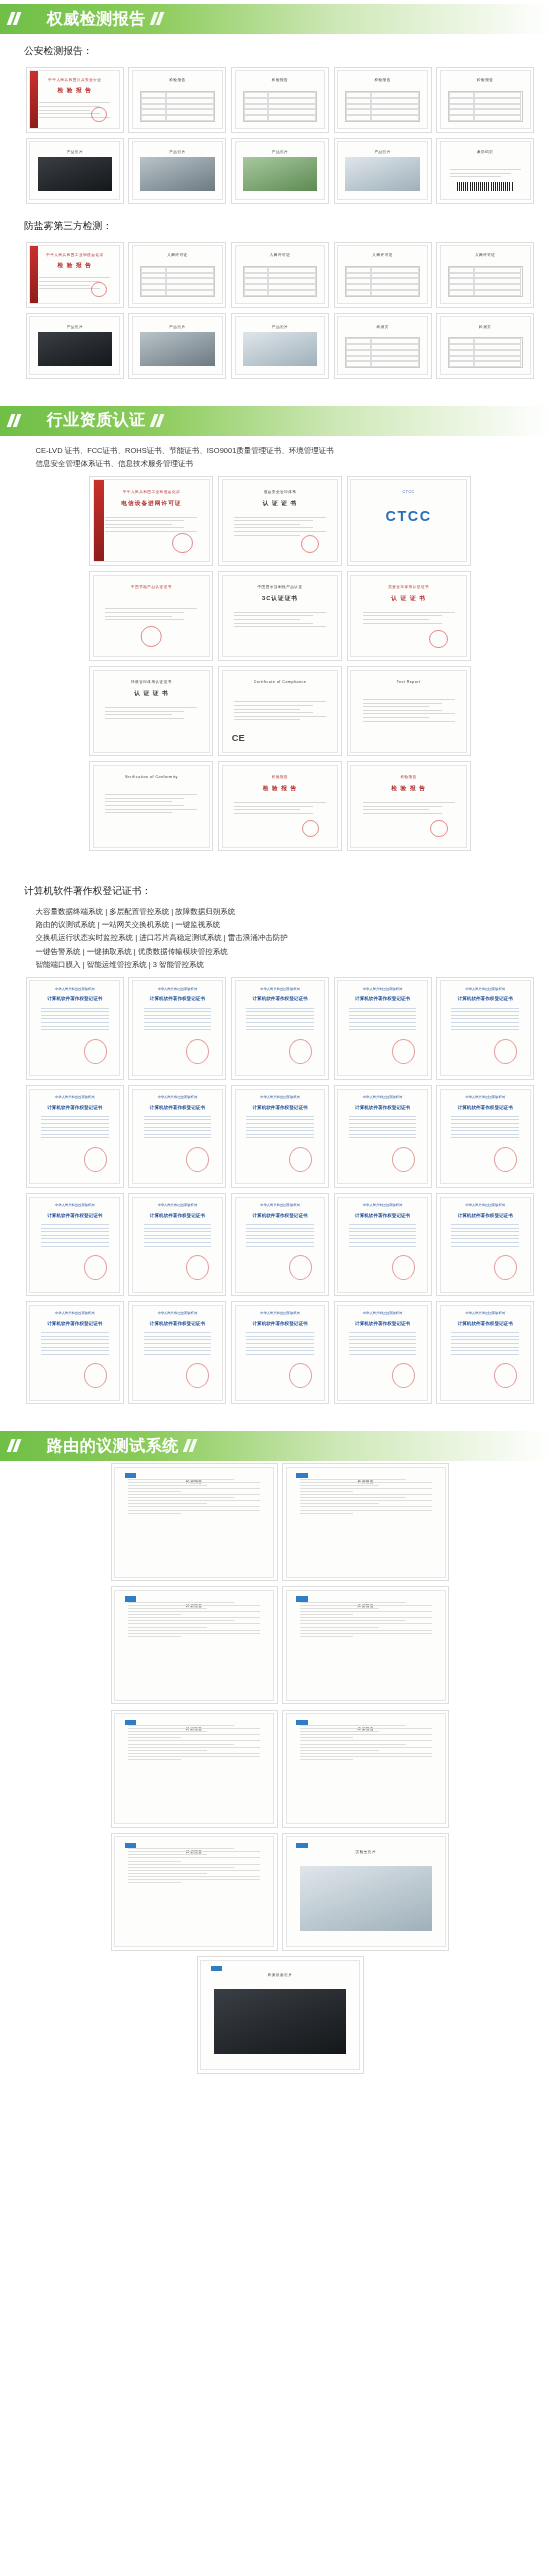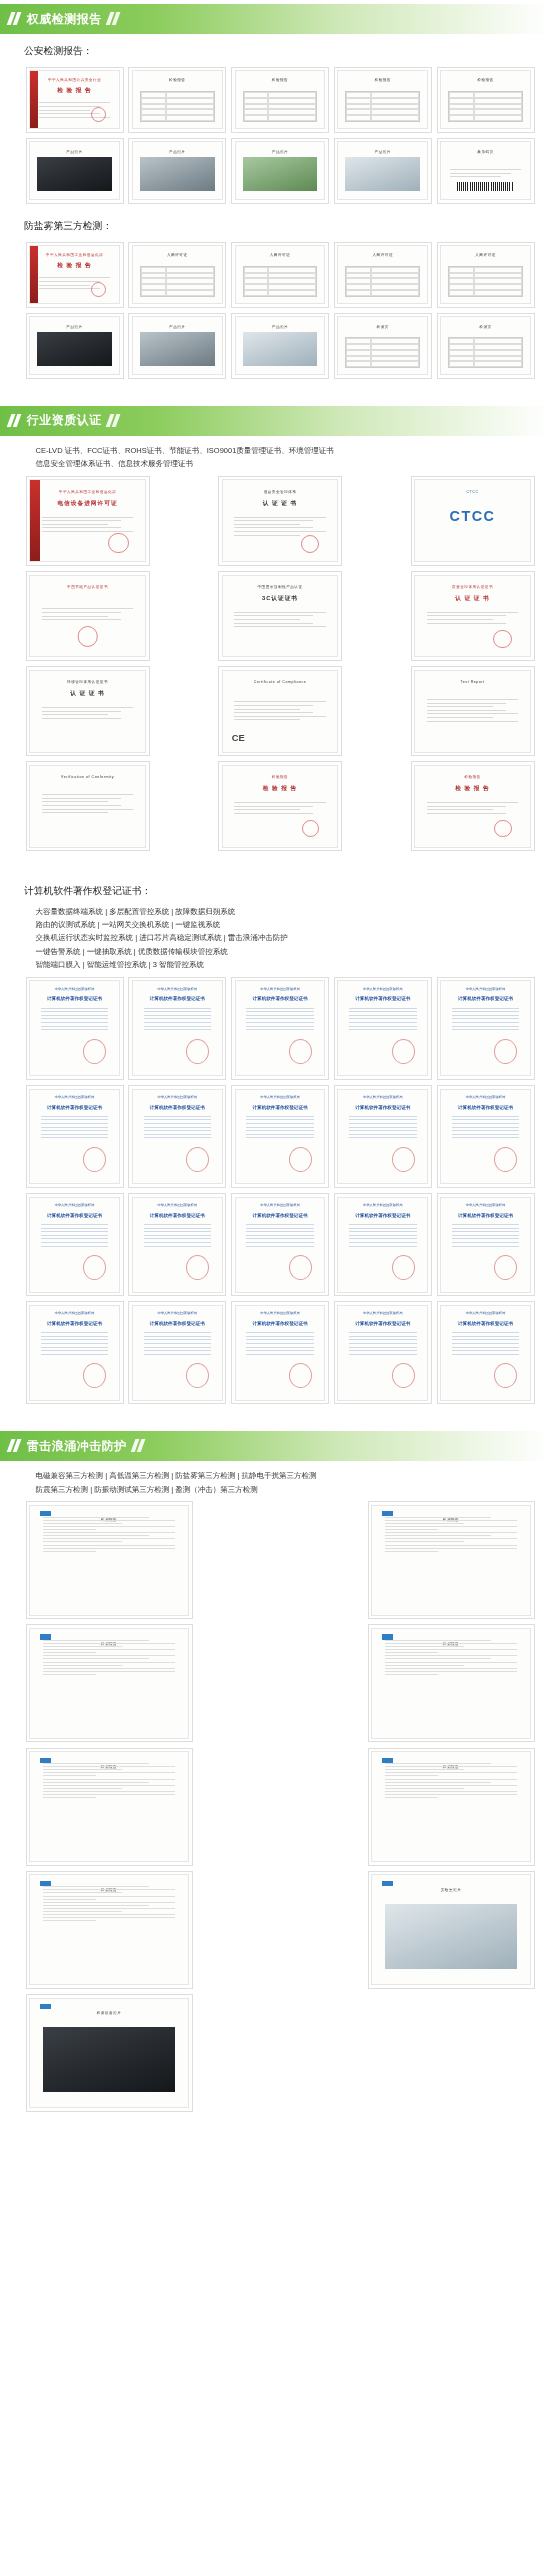--- a/index.html
+++ b/index.html
@@ -33,23 +33,24 @@
   .sec-head .slashes i {
     display: inline-block;
     width: 3.6px; height: 13.4px;
     background: #ffffff;
     transform: skewX(-20deg);
     margin-right: 2.1px;
     vertical-align: middle;
   }
   .sec-head .title {
     color: #ffffff;
-    font-size: 12px;
+    font-size: 16px;
     font-weight: bold;
     letter-spacing: 0.5px;
+    margin-left: 20px;
   }
   .sec-head .tail {
     display: inline-block;
     margin-left: 6.2px;
     letter-spacing: -1px;
   }
   .sec-head .tail i {
     display: inline-block;
     width: 3.6px; height: 13.4px;
     background: #ffffff;
@@ -72,21 +73,21 @@
     line-height: 13.4px;
     color: #333;
     margin-left: 14px;
   }
   .desc .line { display: block; }
 
   
   .grid {
     display: flex;
     flex-wrap: wrap;
-    justify-content: space-between;
+    justify-content: center;
     padding: 2.1px 15.5px 5.2px 15.5px;
     gap: 5.2px 4.6px;
     margin-left: 10px;
   }
   .grid.cols5 .cert { width: 98px; }
   .grid.cols4 .cert { width: 124px; }
   .grid.cols3 .cert { width: 167px; }
 
   .cert {
     background: #ffffff;
@@ -1115,28 +1116,24 @@
             <div class="redseal"></div>
           </div>
         </div>
       </div>
     </div>
 
   <div class="spacer lg"></div>
 
   <div class="sec-head">
     <span class="slashes"><i></i><i></i></span>
-    <span class="title">雷击浪涌冲击防护</span>
+    <span class="title">路由的议测试系统</span>
     <span class="tail"><i></i><i></i></span>
   </div>
 
-  <div class="desc">
-    <span class="line">电磁兼容第三方检测 | 高低温第三方检测 | 防盐雾第三方检测 | 抗静电干扰第三方检测</span>
-    <span class="line">防震第三方检测 | 防振动测试第三方检测 | 盈测（冲击）第三方检测</span>
-  </div>
 
   <div class="grid cols3" id="report-grid">
       <div class="cert" style="height: 118px;">
         <div class="inner">
           <div class="paper report">
             <div class="tag"></div>
             <div class="hdr dark">检测报告</div>
             <div class="rows">
               <span class="w80"></span>
               <span></span>

